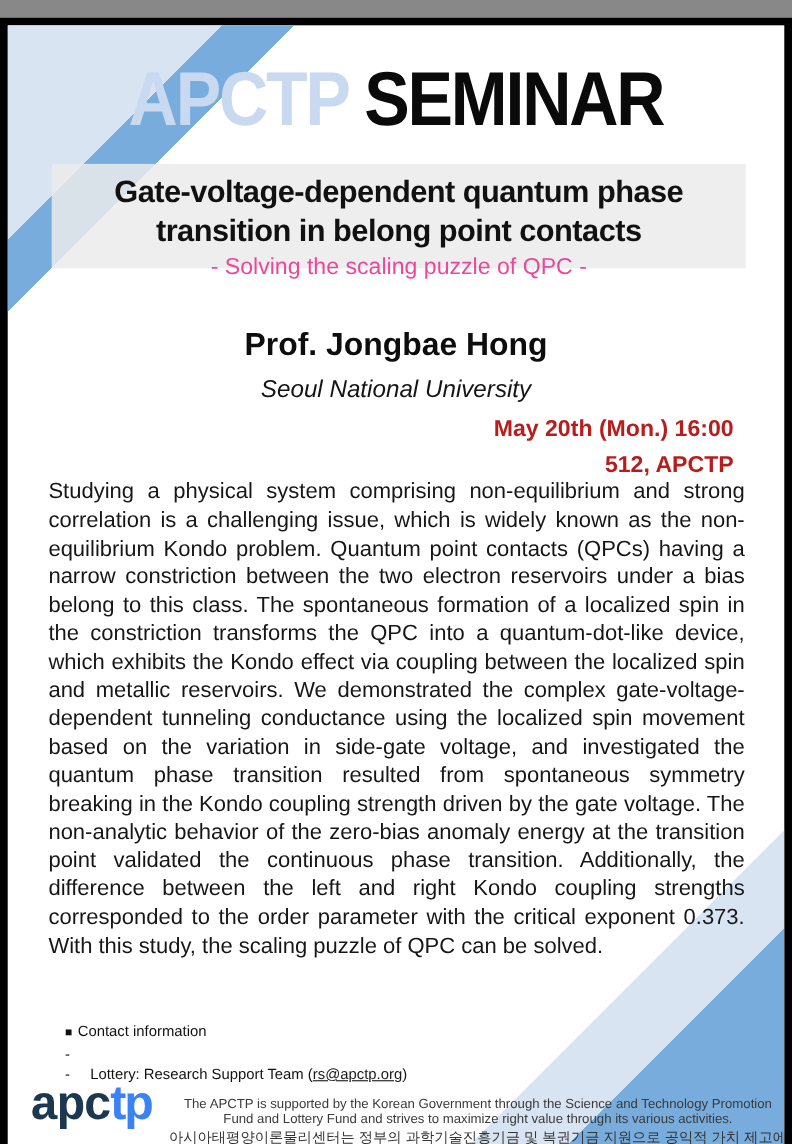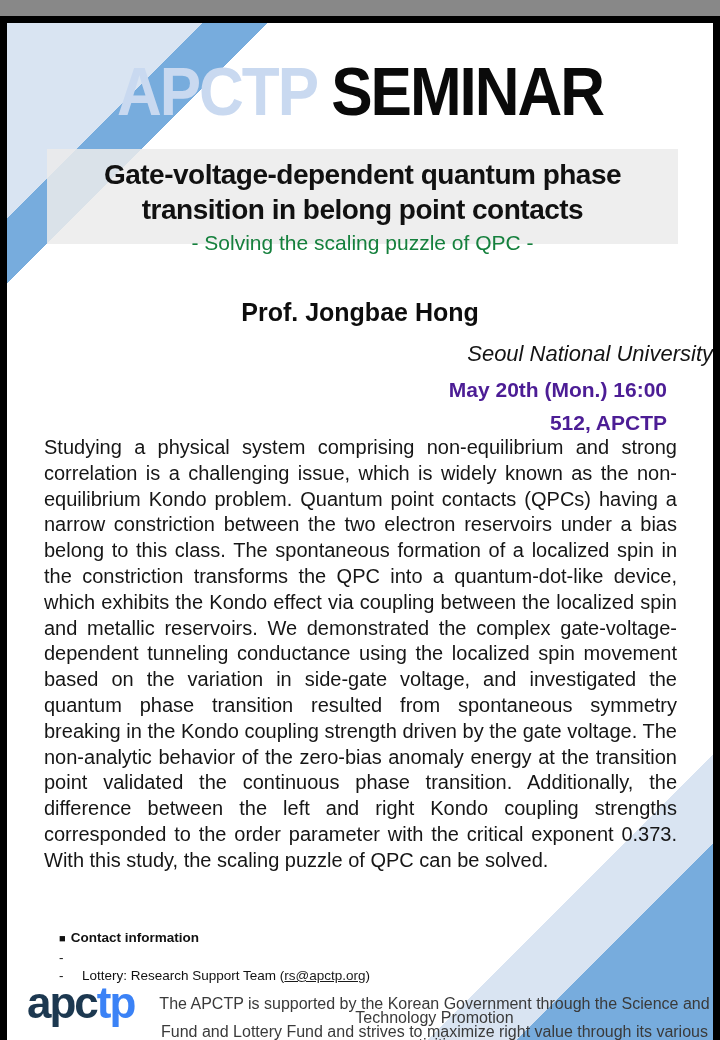--- a/index.html
+++ b/index.html
@@ -42,61 +42,61 @@
   .header .brand { color:#c9d9f0; }
   .header .word  { color:#0a0a0a; }
   
   .title-box {
     position:absolute; left:40px; top:126px; width:631px; height:95px;
     box-sizing:border-box; padding-top:8px;
     background:rgba(235,235,235,0.85);
     text-align:center; color:#111;
   }
   .title-box .t   { font-size:28px; font-weight:bold; line-height:35px; letter-spacing:-0.5px; }
-  .title-box .sub { font-size:21px; line-height:32px; color:#15803d; }
+  .title-box .sub { font-size:21px; line-height:32px; color:#ec4899; }
   
   .speaker-name {
     position:absolute; top:275px; left:0; width:100%;
-    text-align:center; font-size:25px; font-weight:bold; color:#0d0d0d;
+    text-align:center; font-size:29px; font-weight:bold; color:#0d0d0d;
   }
   .affiliation {
     position:absolute; top:318px; left:0; width:100%;
-    text-align:right; font-size:22px; font-style:italic; color:#141414;
+    text-align:center; font-size:22px; font-style:italic; color:#141414;
   }
   .schedule {
     position:absolute; top:350px; right:46px;
-    text-align:right; font-weight:bold; font-size:21px; line-height:33px; color:#4c1d95;
+    text-align:right; font-weight:bold; font-size:21px; line-height:33px; color:#b91c1c;
   }
   
   .abstract {
     position:absolute; left:37px; top:412px; width:633px;
     font-size:20px; line-height:25.8px; text-align:justify;
     color:#161616;
   }
   
   .contact { position:absolute; left:52px; top:906px; font-size:13.5px; color:#111; }
-  .contact-heading { font-weight:bold; line-height:17px; margin-bottom:2px; }
+  .contact-heading { font-weight:normal; line-height:17px; margin-bottom:2px; }
   .contact-heading .bullet { font-size:11px; margin-right:5px; }
   .c-row { display:flex; line-height:18px; }
   .c-dash { width:14px; }
   .c-body { padding-left:9px; }
   a.email-link { color:#0563c1; text-decoration:underline; cursor:pointer; }
   a.email-link.dark { color:#1a1a1a; }
   
   .footer-logo {
     position:absolute; left:20px; top:958px;
     font-size:44px; font-weight:bold; letter-spacing:-2px; line-height:1;
   }
-  .footer-logo .lp1 { color:#1c3850; }
+  .footer-logo .lp1 { color:#1c3850;font-family:Liberation Mono, monospace; }
   .footer-logo .lp2 { color:#3b82f6; }
   .footer-text {
     position:absolute; left:145px; top:974px; width:565px;
     text-align:center; color:#3a3a3a;
   }
-  .footer-text .en { font-size:16px; line-height:13.8px; }
+  .footer-text .en { font-size:12px; line-height:13.8px; }
   .footer-text .kr { font-size:13px; line-height:17px; color:#333; }
 </style>
 </head>
 <body>
 
 <div class="poster">
 
   <div class="stripe-tl"></div>
   <div class="stripe-br"></div>
   <div class="navy-bar"></div>

